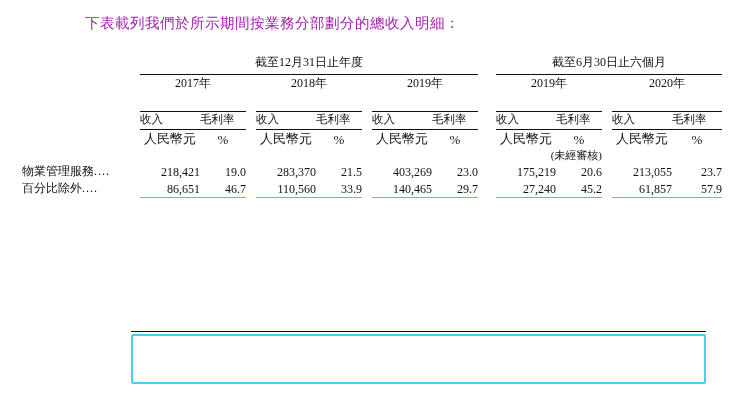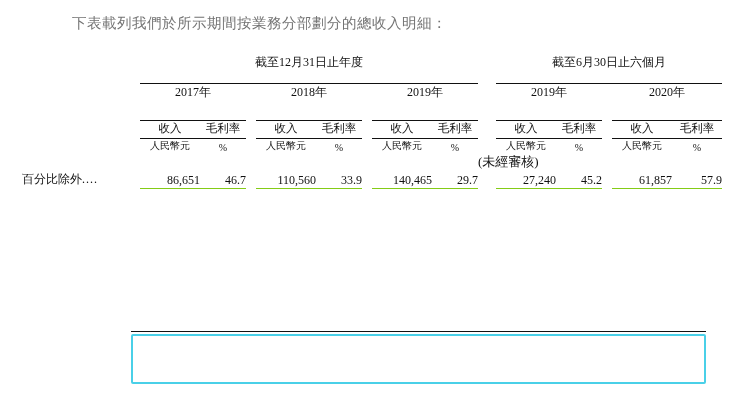--- a/index.html
+++ b/index.html
@@ -10,25 +10,25 @@
     width: 744px;
     height: 403px;
     background: #ffffff;
     font-family: "Liberation Serif", serif;
     color: #1a1a1a;
     position: relative;
     overflow: hidden;
   }
   .intro {
     position: absolute;
-    left: 72px;
+    left: 85px;
     top: 14px;
     font-size: 14.5px;
     letter-spacing: 0.5px;
-    color: #737373;
+    color: #a21caf;
   }
   .table-wrap {
     position: absolute;
     left: 22px;
     top: 54px;
     width: 700px;
   }
   table.fin {
     border-collapse: collapse;
     width: 700px;
@@ -52,52 +52,51 @@
   }
   
   .grp {
     text-align: center;
     font-size: 12px;
     padding-bottom: 2px;
   }
   .grp .inner {
     border-bottom: 1px solid #111;
     display: block;
-    padding-bottom: 12px;
+    padding-bottom: 3px;
   }
   .yr {
     text-align: center;
     font-size: 12px;
     padding-top: 6px;
     padding-bottom: 2px;
   }
   .yr .inner {
     border-bottom: 1px solid #111;
     display: block;
     padding-bottom: 19px;
   }
   .sub {
-    text-align: center;
     font-size: 11.5px;
     padding-top: 6px;
   }
   .sub .inner {
     border-bottom: 1px solid #111;
     display: block;
     padding-bottom: 2px;
   }
   .unit {
     text-align: center;
-    font-size: 10px;
+    font-size: 13px;
     padding-top: 7px;
     color: #111;
   }
   .audit {
-    text-align: left;
-    font-size: 13px;
+    text-align: right;
+    font-size: 11px;
     padding-top: 6px;
   }
   .basis {
     text-align: center;
     font-size: 11.5px;
     font-style: italic;
     padding-top: 18px;
     padding-bottom: 16px;
   }
   .datarow td {
@@ -264,20 +263,37 @@
       <td class="unit">%</td>
     </tr>
 
     <tr>
       <td colspan="9"></td>
       <td colspan="3" class="audit">(未經審核)</td>
       <td colspan="3"></td>
     </tr>
 
 
+    <tr class="datarow">
+      <td class="lbl-col"><span>物業管理服務</span><span class="dots">....</span></td>
+      <td class="num">218,421</td>
+      <td class="num">19.0</td>
+      <td></td>
+      <td class="num">283,370</td>
+      <td class="num">21.5</td>
+      <td></td>
+      <td class="num">403,269</td>
+      <td class="num">23.0</td>
+      <td></td>
+      <td class="num">175,219</td>
+      <td class="num">20.6</td>
+      <td></td>
+      <td class="num">213,055</td>
+      <td class="num">23.7</td>
+    </tr>
 
     <tr class="datarow">
       <td class="lbl-col"><span>百分比除外</span><span class="dots">....</span></td>
       <td class="num ul">86,651</td>
       <td class="num ul">46.7</td>
       <td></td>
       <td class="num ul">110,560</td>
       <td class="num ul">33.9</td>
       <td></td>
       <td class="num ul">140,465</td>

